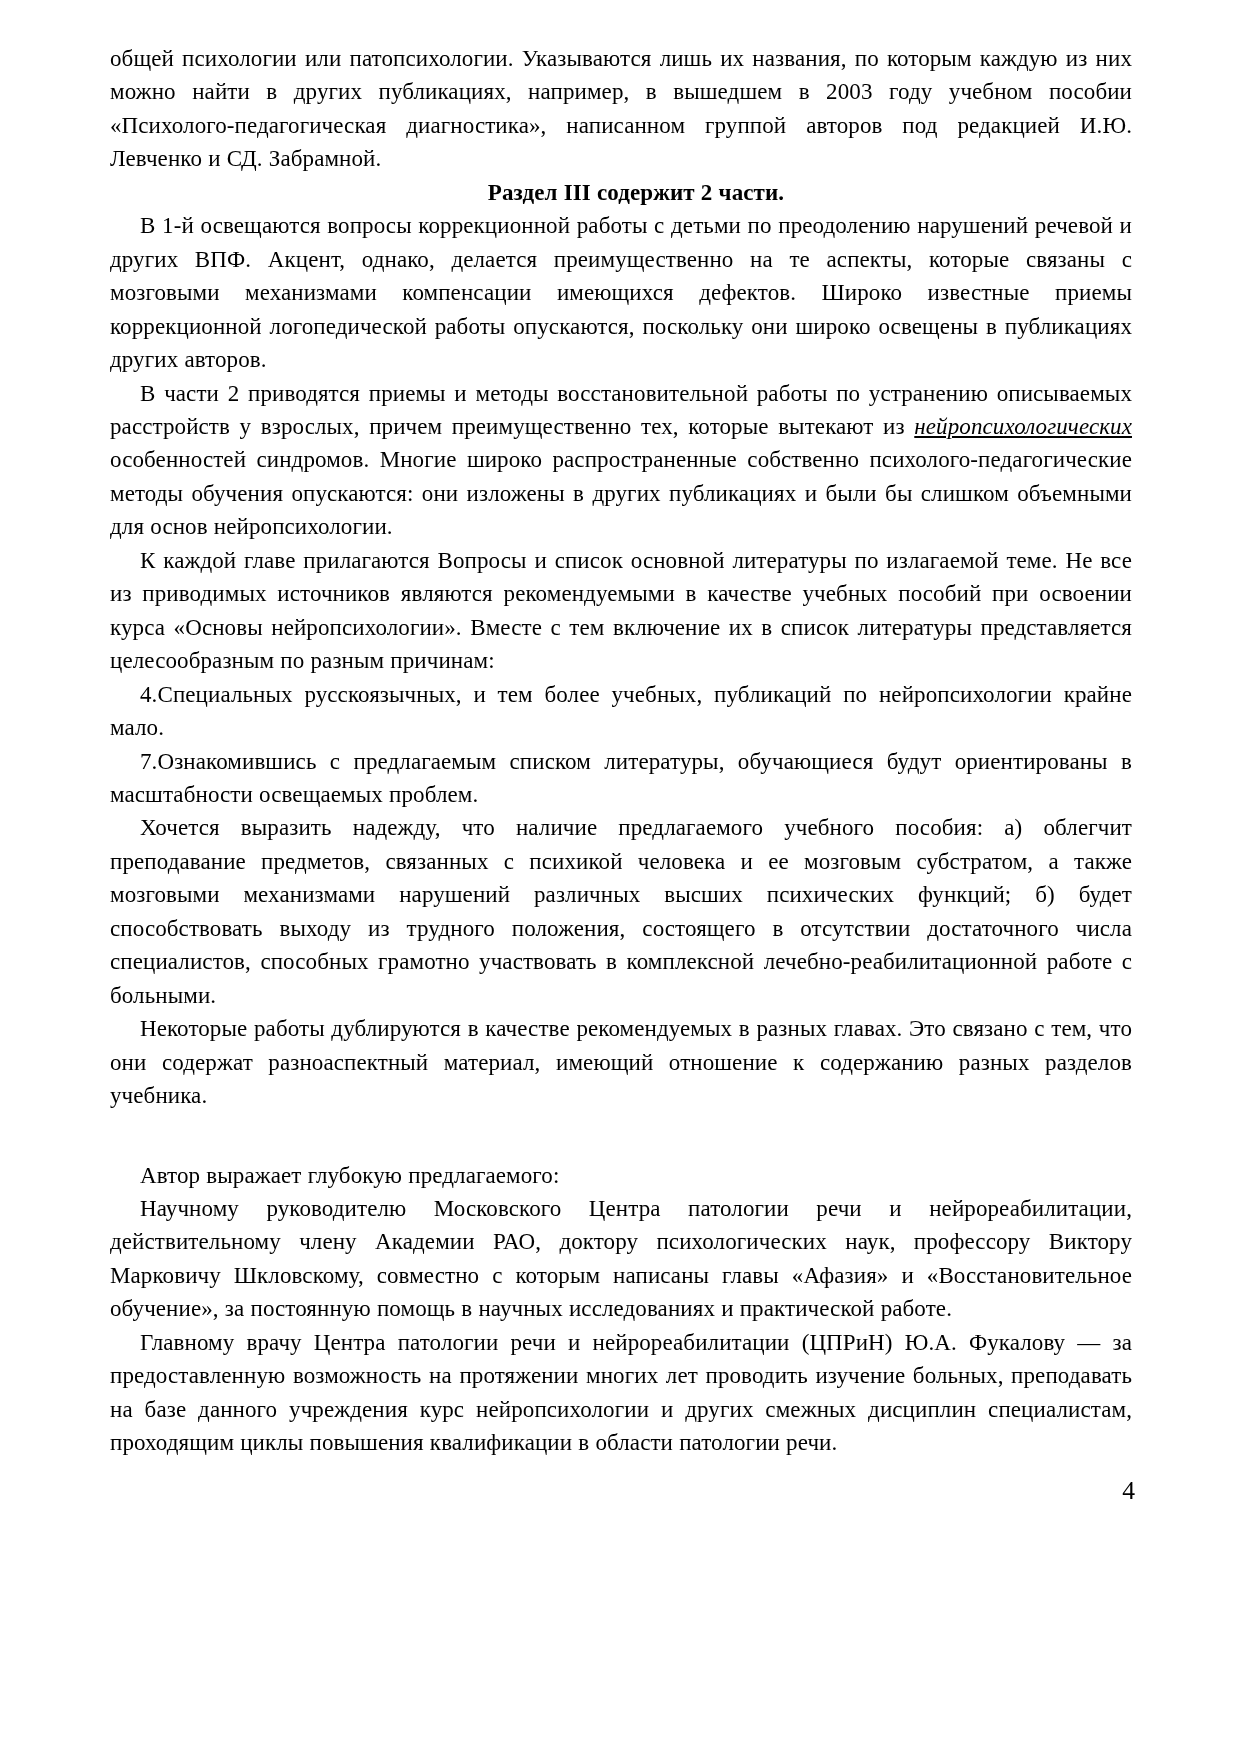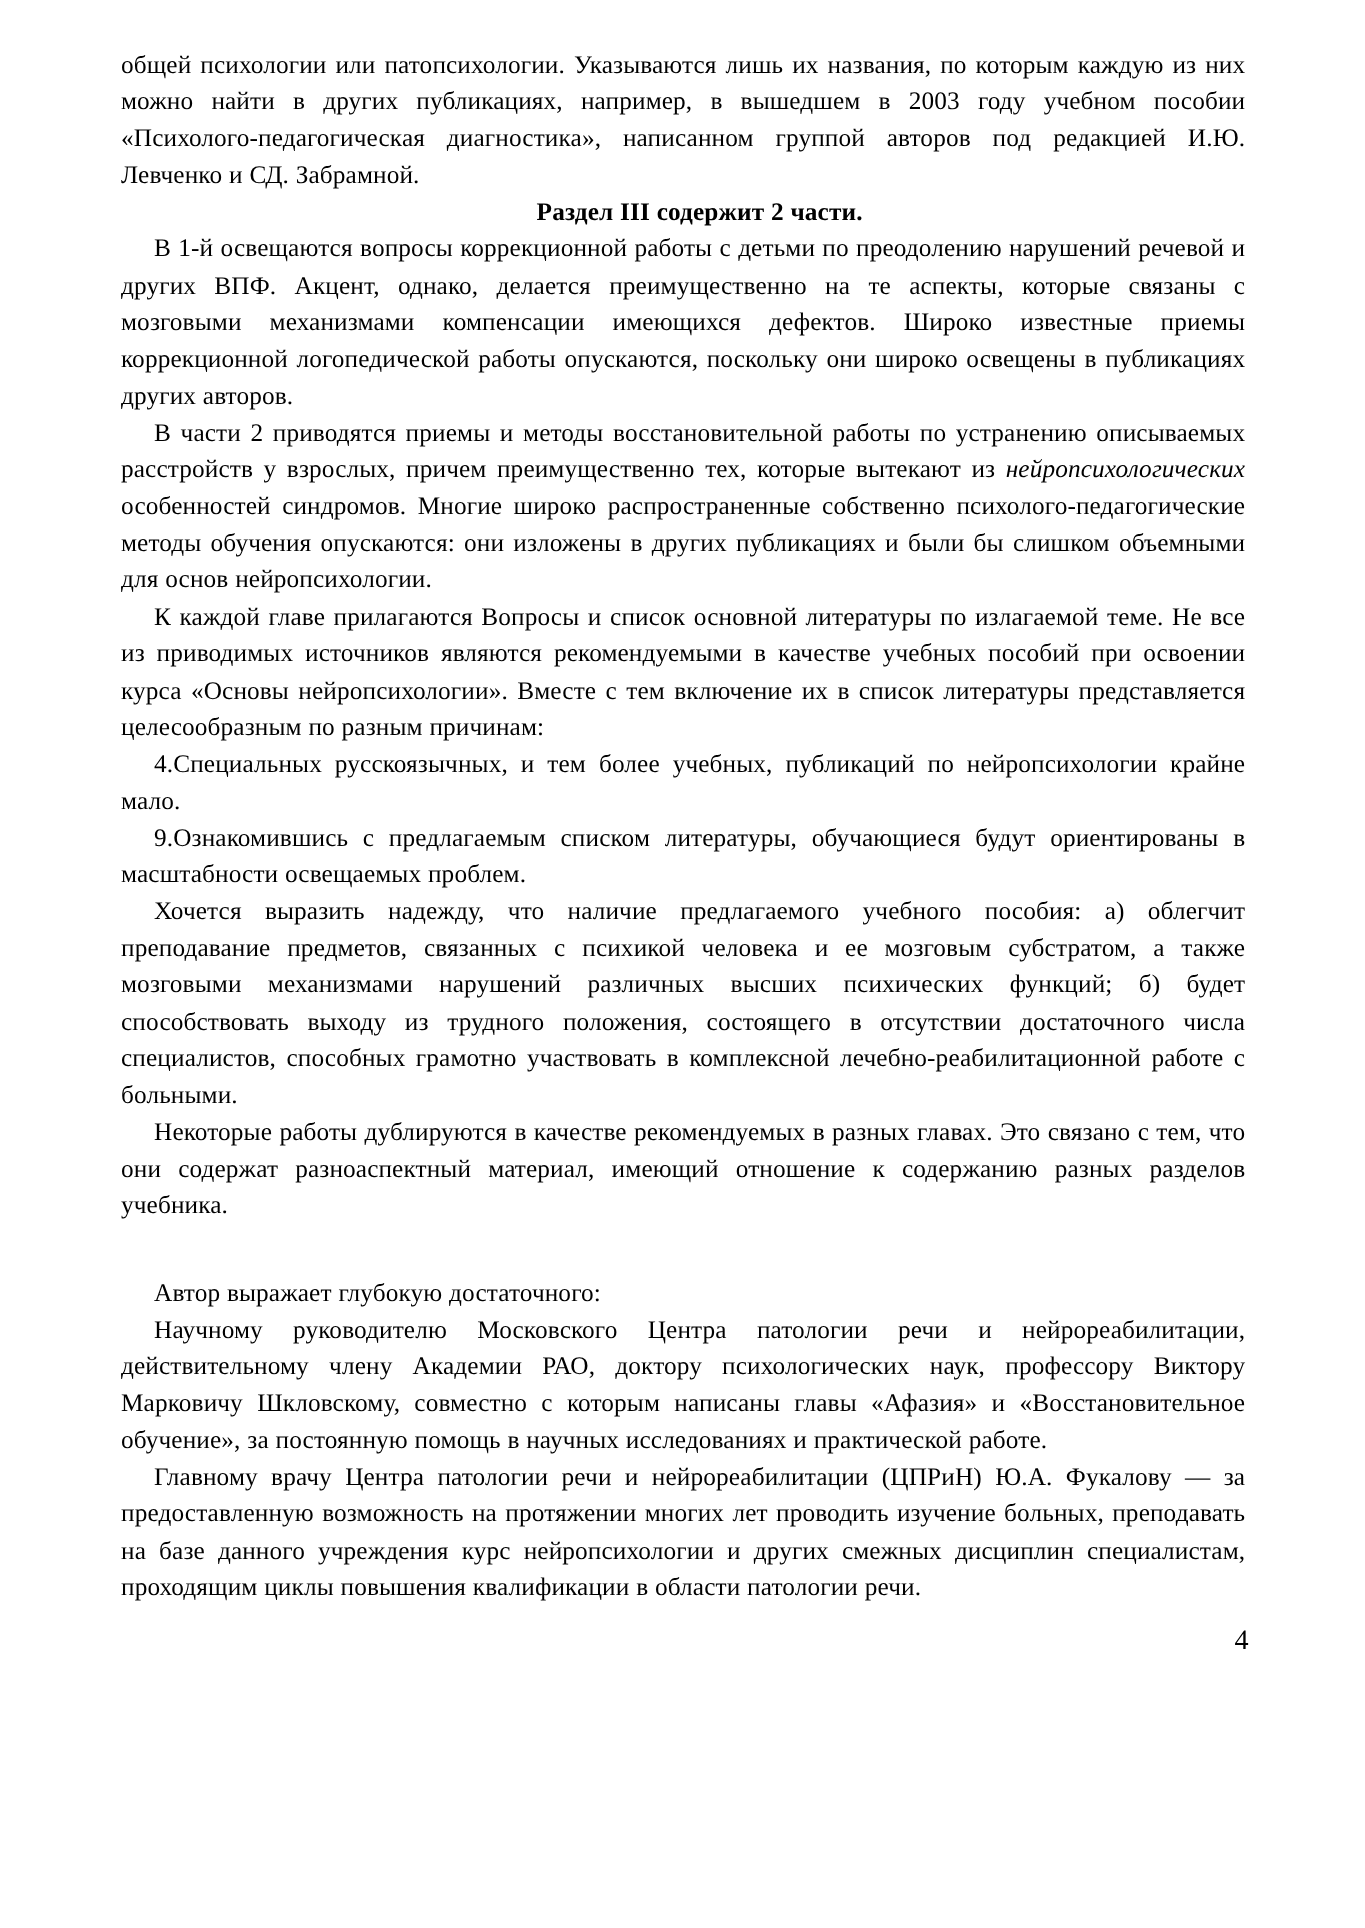--- a/index.html
+++ b/index.html
@@ -42,20 +42,21 @@
   p.bold {
     font-weight: bold;
     text-indent: 30px;
     text-align: center;
   }
   p.noindent {
     text-indent: 0;
   }
   .ital {
     font-style: italic;
+    text-decoration: underline;
   }
   .spacer {
     height: 46px;
   }
   .pagenum {
     position: absolute;
     right: 106px;
     top: 1478px;
     font-size: 25.6px;
     line-height: 1;
@@ -73,30 +74,30 @@
 
     <p class="indent">В 1-й освещаются вопросы коррекционной работы с детьми по преодолению нарушений речевой и других ВПФ. Акцент, однако, делается преимущественно на те аспекты, которые связаны с мозговыми механизмами компенсации имеющихся дефектов. Широко известные приемы коррекционной логопедической работы опускаются, поскольку они широко освещены в публикациях других авторов.</p>
 
     <p class="indent"><span>В части 2 приводятся приемы и методы восстановительной работы по устранению описываемых расстройств у взрослых, причем преимущественно тех, которые вытекают из </span><span class="ital">нейропсихологических</span><span> особенностей синдромов. Многие широко распространенные собственно психолого-педагогические методы обучения опускаются: они изложены в других публикациях и были бы слишком объемными для основ нейропсихологии.</span></p>
 
 
     <p class="indent">К каждой главе прилагаются Вопросы и список основной литературы по излагаемой теме. Не все из приводимых источников являются рекомендуемыми в качестве учебных пособий при освоении курса «Основы нейропсихологии». Вместе с тем включение их в список литературы представляется целесообразным по разным причинам:</p>
 
     <p class="indent">4.Специальных русскоязычных, и тем более учебных, публикаций по нейропсихологии крайне мало.</p>
 
-    <p class="indent">9.Ознакомившись с предлагаемым списком литературы, обучающиеся будут ориентированы в масштабности освещаемых  проблем.</p>
+    <p class="indent">7.Ознакомившись с предлагаемым списком литературы, обучающиеся будут ориентированы в масштабности освещаемых  проблем.</p>
 
 
     <p class="indent">Хочется выразить надежду, что наличие предлагаемого учебного пособия: а) облегчит преподавание предметов, связанных с психикой человека и ее мозговым субстратом, а также мозговыми механизмами нарушений различных высших психических функций; б) будет способствовать выходу из трудного положения, состоящего в отсутствии достаточного числа специалистов, способных грамотно участвовать в комплексной лечебно-реабилитационной работе с больными.</p>
 
     <p class="indent">Некоторые работы дублируются в качестве рекомендуемых в разных главах. Это связано с тем, что они содержат разноаспектный материал, имеющий отношение к содержанию разных разделов учебника.</p>
 
     <div class="spacer"></div>
 
-    <p class="indent">Автор выражает глубокую достаточного:</p>
+    <p class="indent">Автор выражает глубокую предлагаемого:</p>
 
     <p class="indent">Научному руководителю Московского Центра патологии речи и нейрореабилитации, действительному члену Академии РАО, доктору психологических наук, профессору Виктору Марковичу Шкловскому, совместно с которым написаны главы «Афазия» и «Восстановительное обучение», за постоянную помощь в научных исследованиях и практической работе.</p>
 
     <p class="indent">Главному врачу Центра патологии речи и нейрореабилитации (ЦПРиН) Ю.А. Фукалову — за предоставленную возможность на протяжении многих лет проводить изучение больных, преподавать на базе данного учреждения курс нейропсихологии и других смежных дисциплин специалистам, проходящим циклы повышения квалификации в области патологии речи.</p>
 
   </div>
 
   <div class="pagenum">4</div>
 </div>
 

